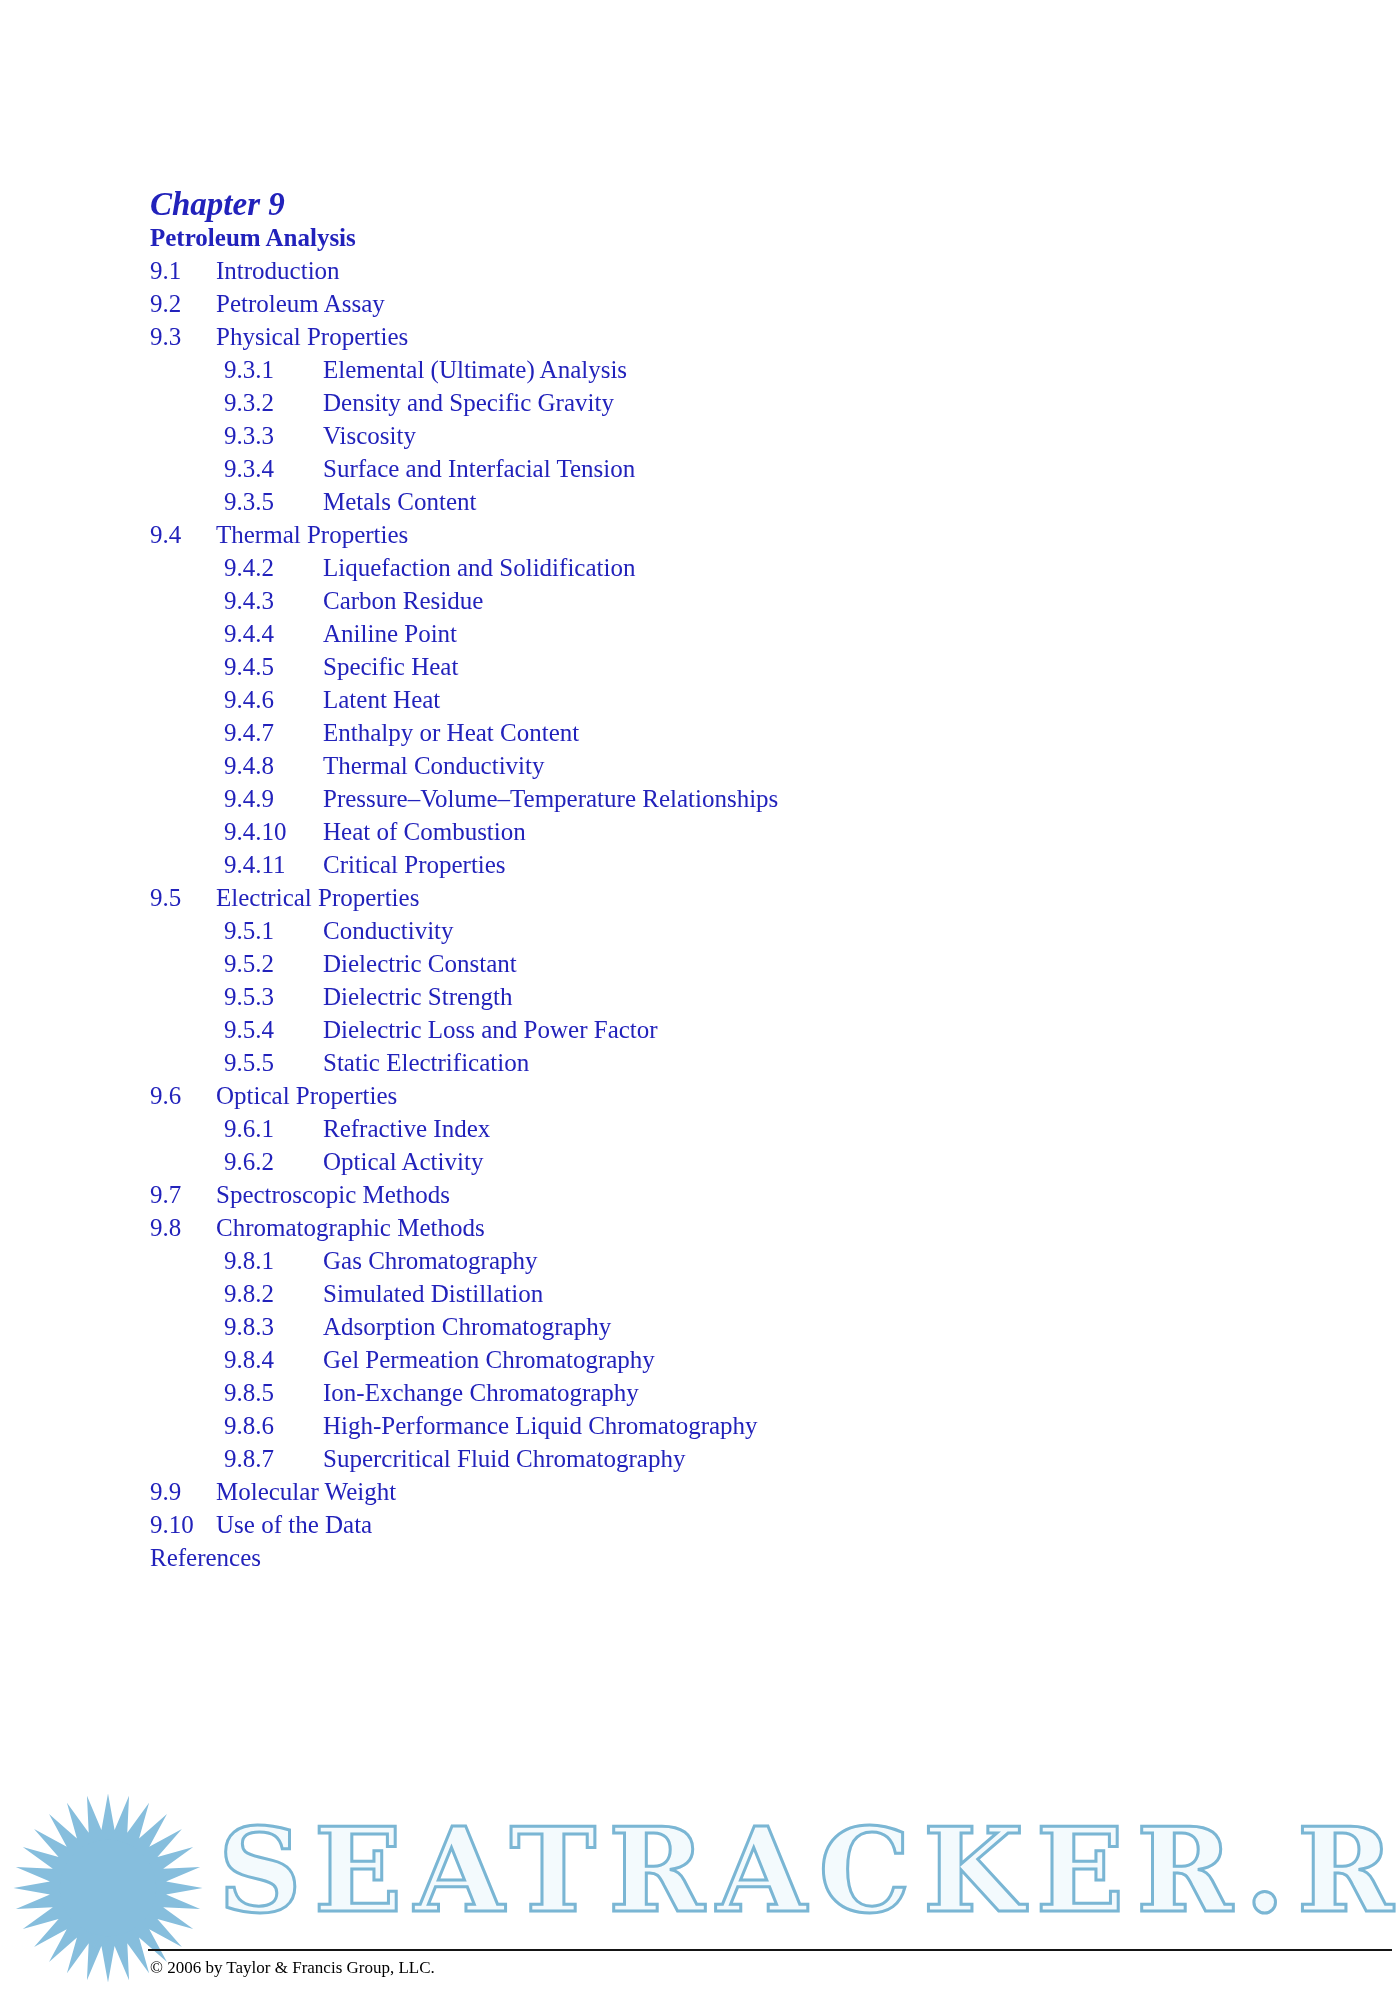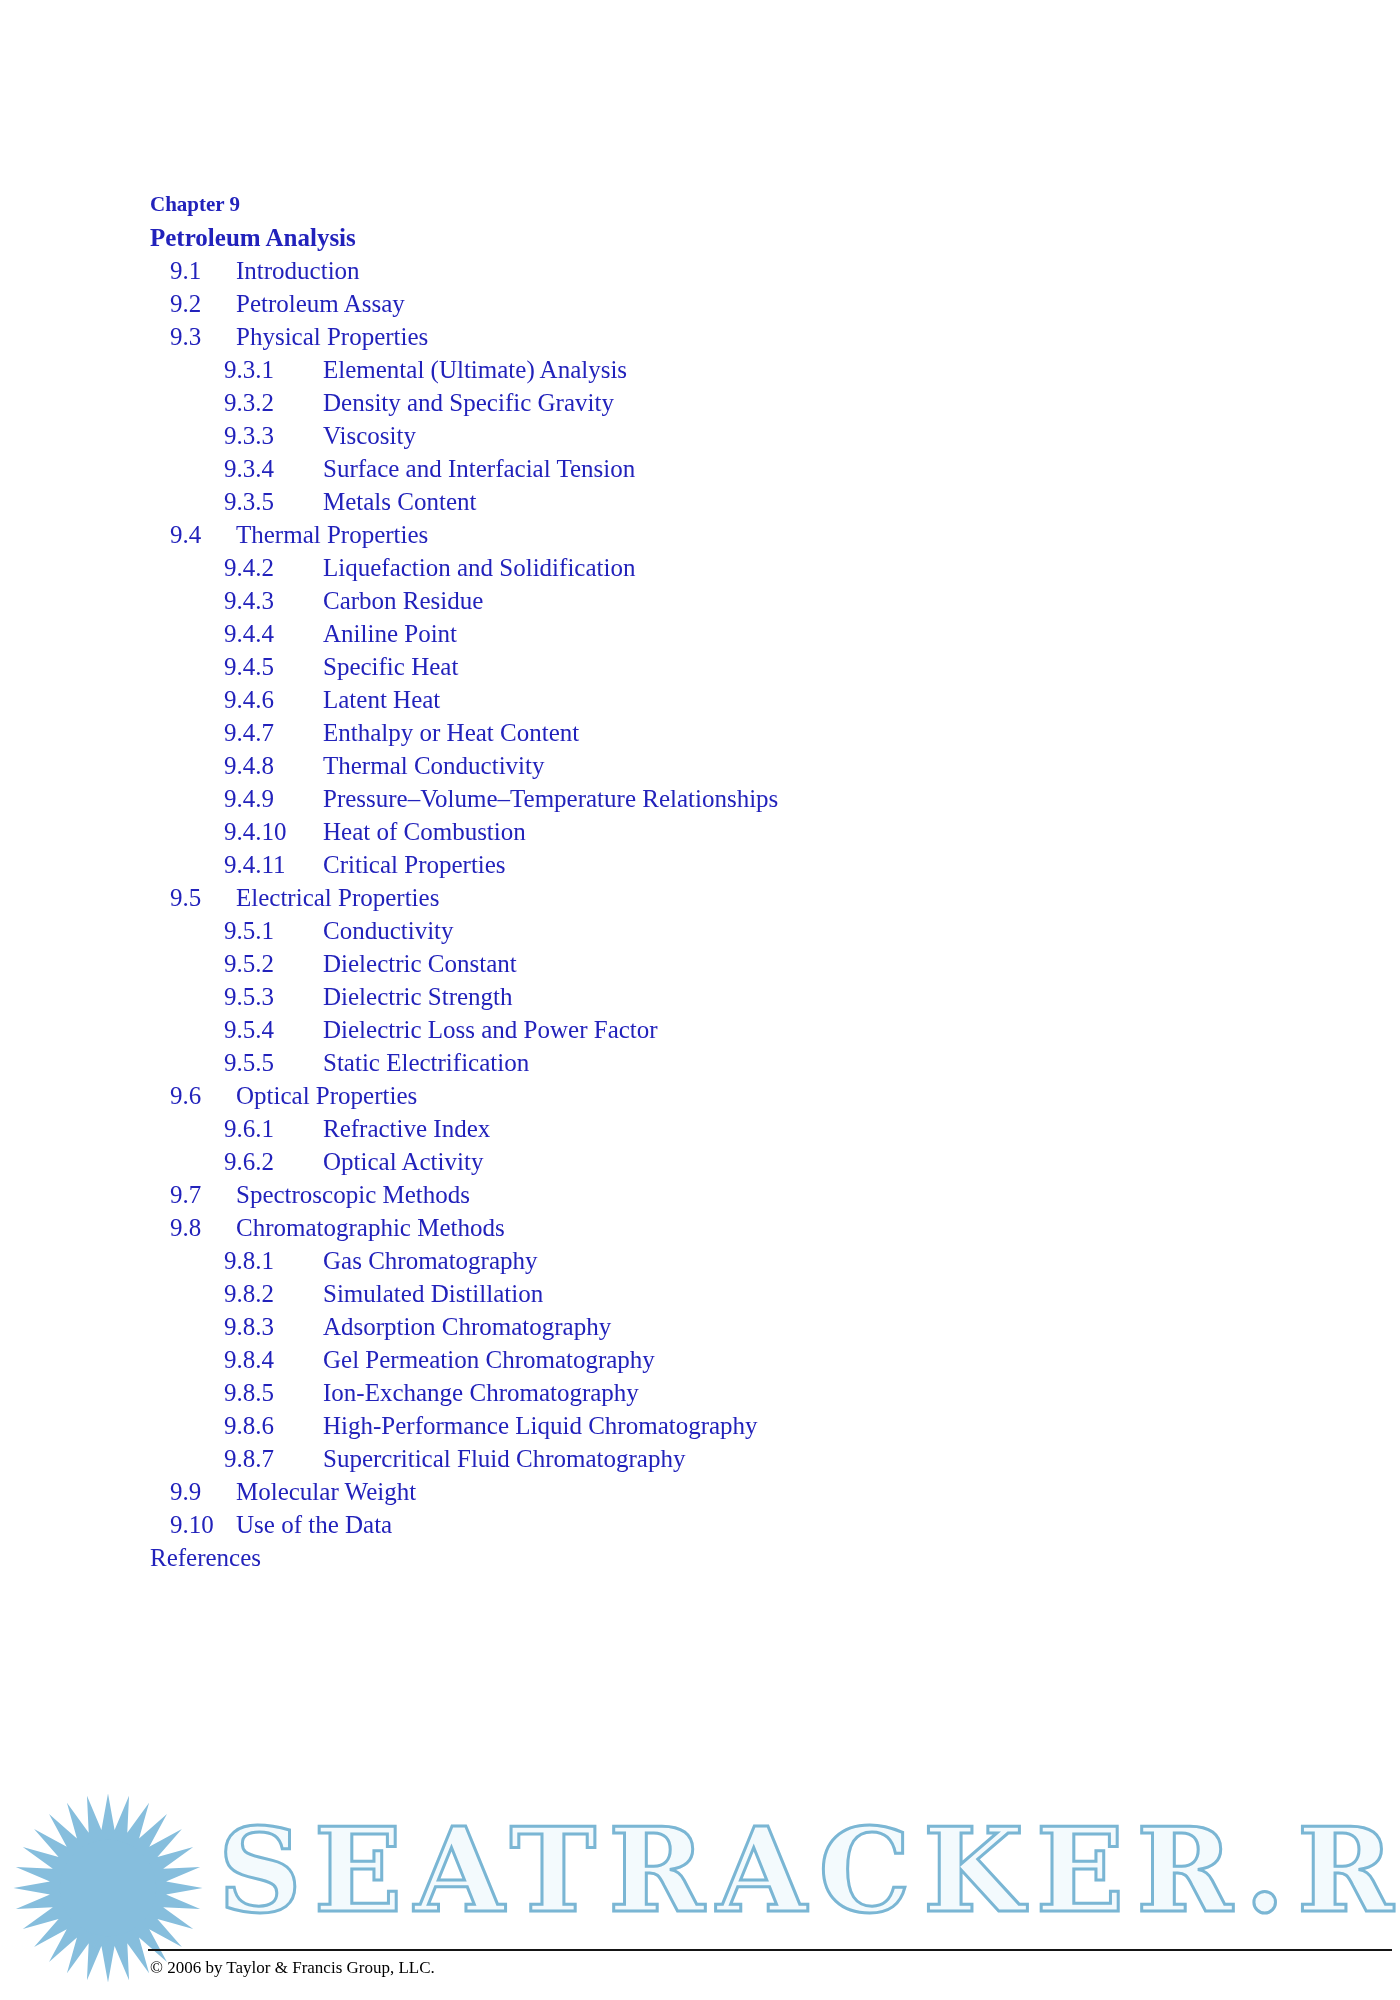--- a/index.html
+++ b/index.html
@@ -12,31 +12,31 @@
   body {
     width: 1400px; height: 2000px;
     position: relative; overflow: hidden;
     font-family: "Liberation Serif", serif;
   }
   .content {
     position: absolute; left: 150px; top: 188px; width: 1200px;
   }
   .chapter-label {
     font-weight: bold; color: var(--blue);
-    font-size: 21px; line-height: 33px;
+    font-size: 33px; line-height: 33px; font-style: italic;
   }
   .chapter-title {
     color: var(--blue); font-size: 25px; line-height: 33px; font-weight: bold;
   }
   .toc-row {
     display: flex; align-items: baseline;
     color: var(--blue); font-size: 25px; line-height: 33px;
     white-space: nowrap;
   }
-  .toc-row.level-1 .toc-num { flex: 0 0 66px; width: 66px; margin-left: 20px; }
+  .toc-row.level-1 .toc-num { flex: 0 0 66px; width: 66px; }
   .toc-row.level-2 { margin-left: 74px; }
   .toc-row.level-2 .toc-num { flex: 0 0 99px; width: 99px; }
 
   .watermark {
     position: absolute; left: 0; top: 1782px; width: 1400px; height: 218px;
   }
   .sun {
     position: absolute; left: 6px; top: 4px; width: 204px; height: 204px;
   }
   .wm-text {

